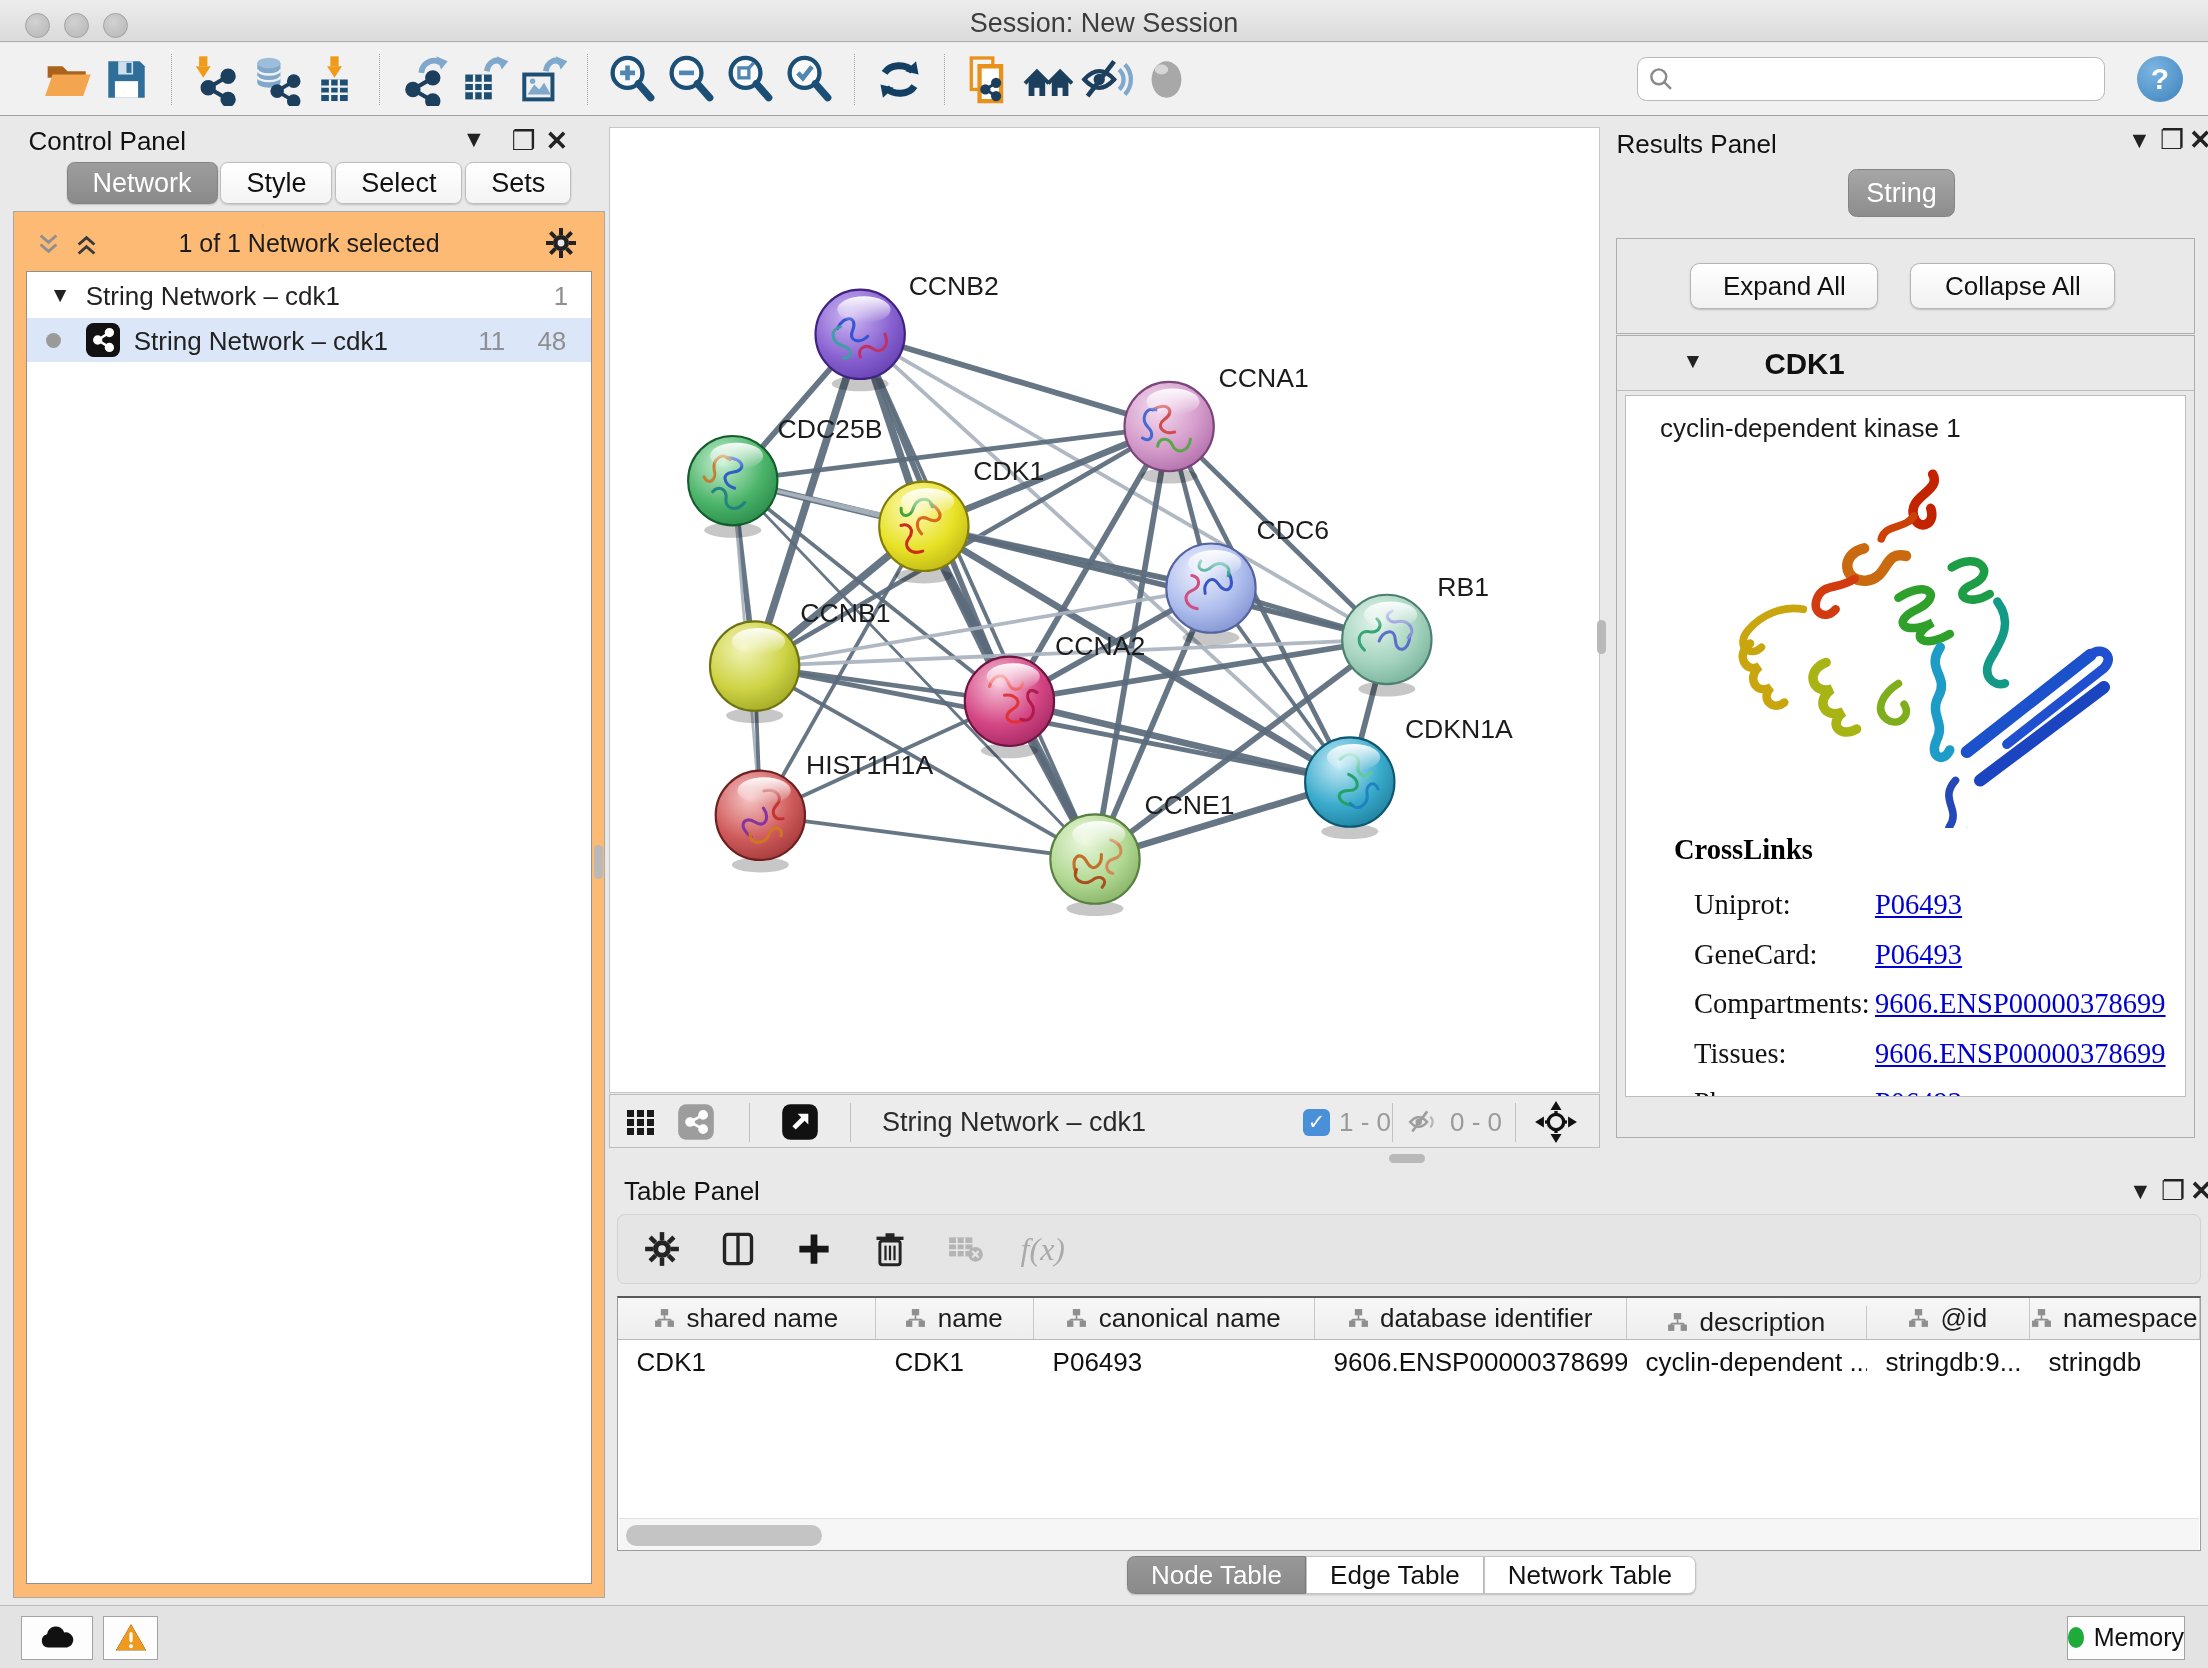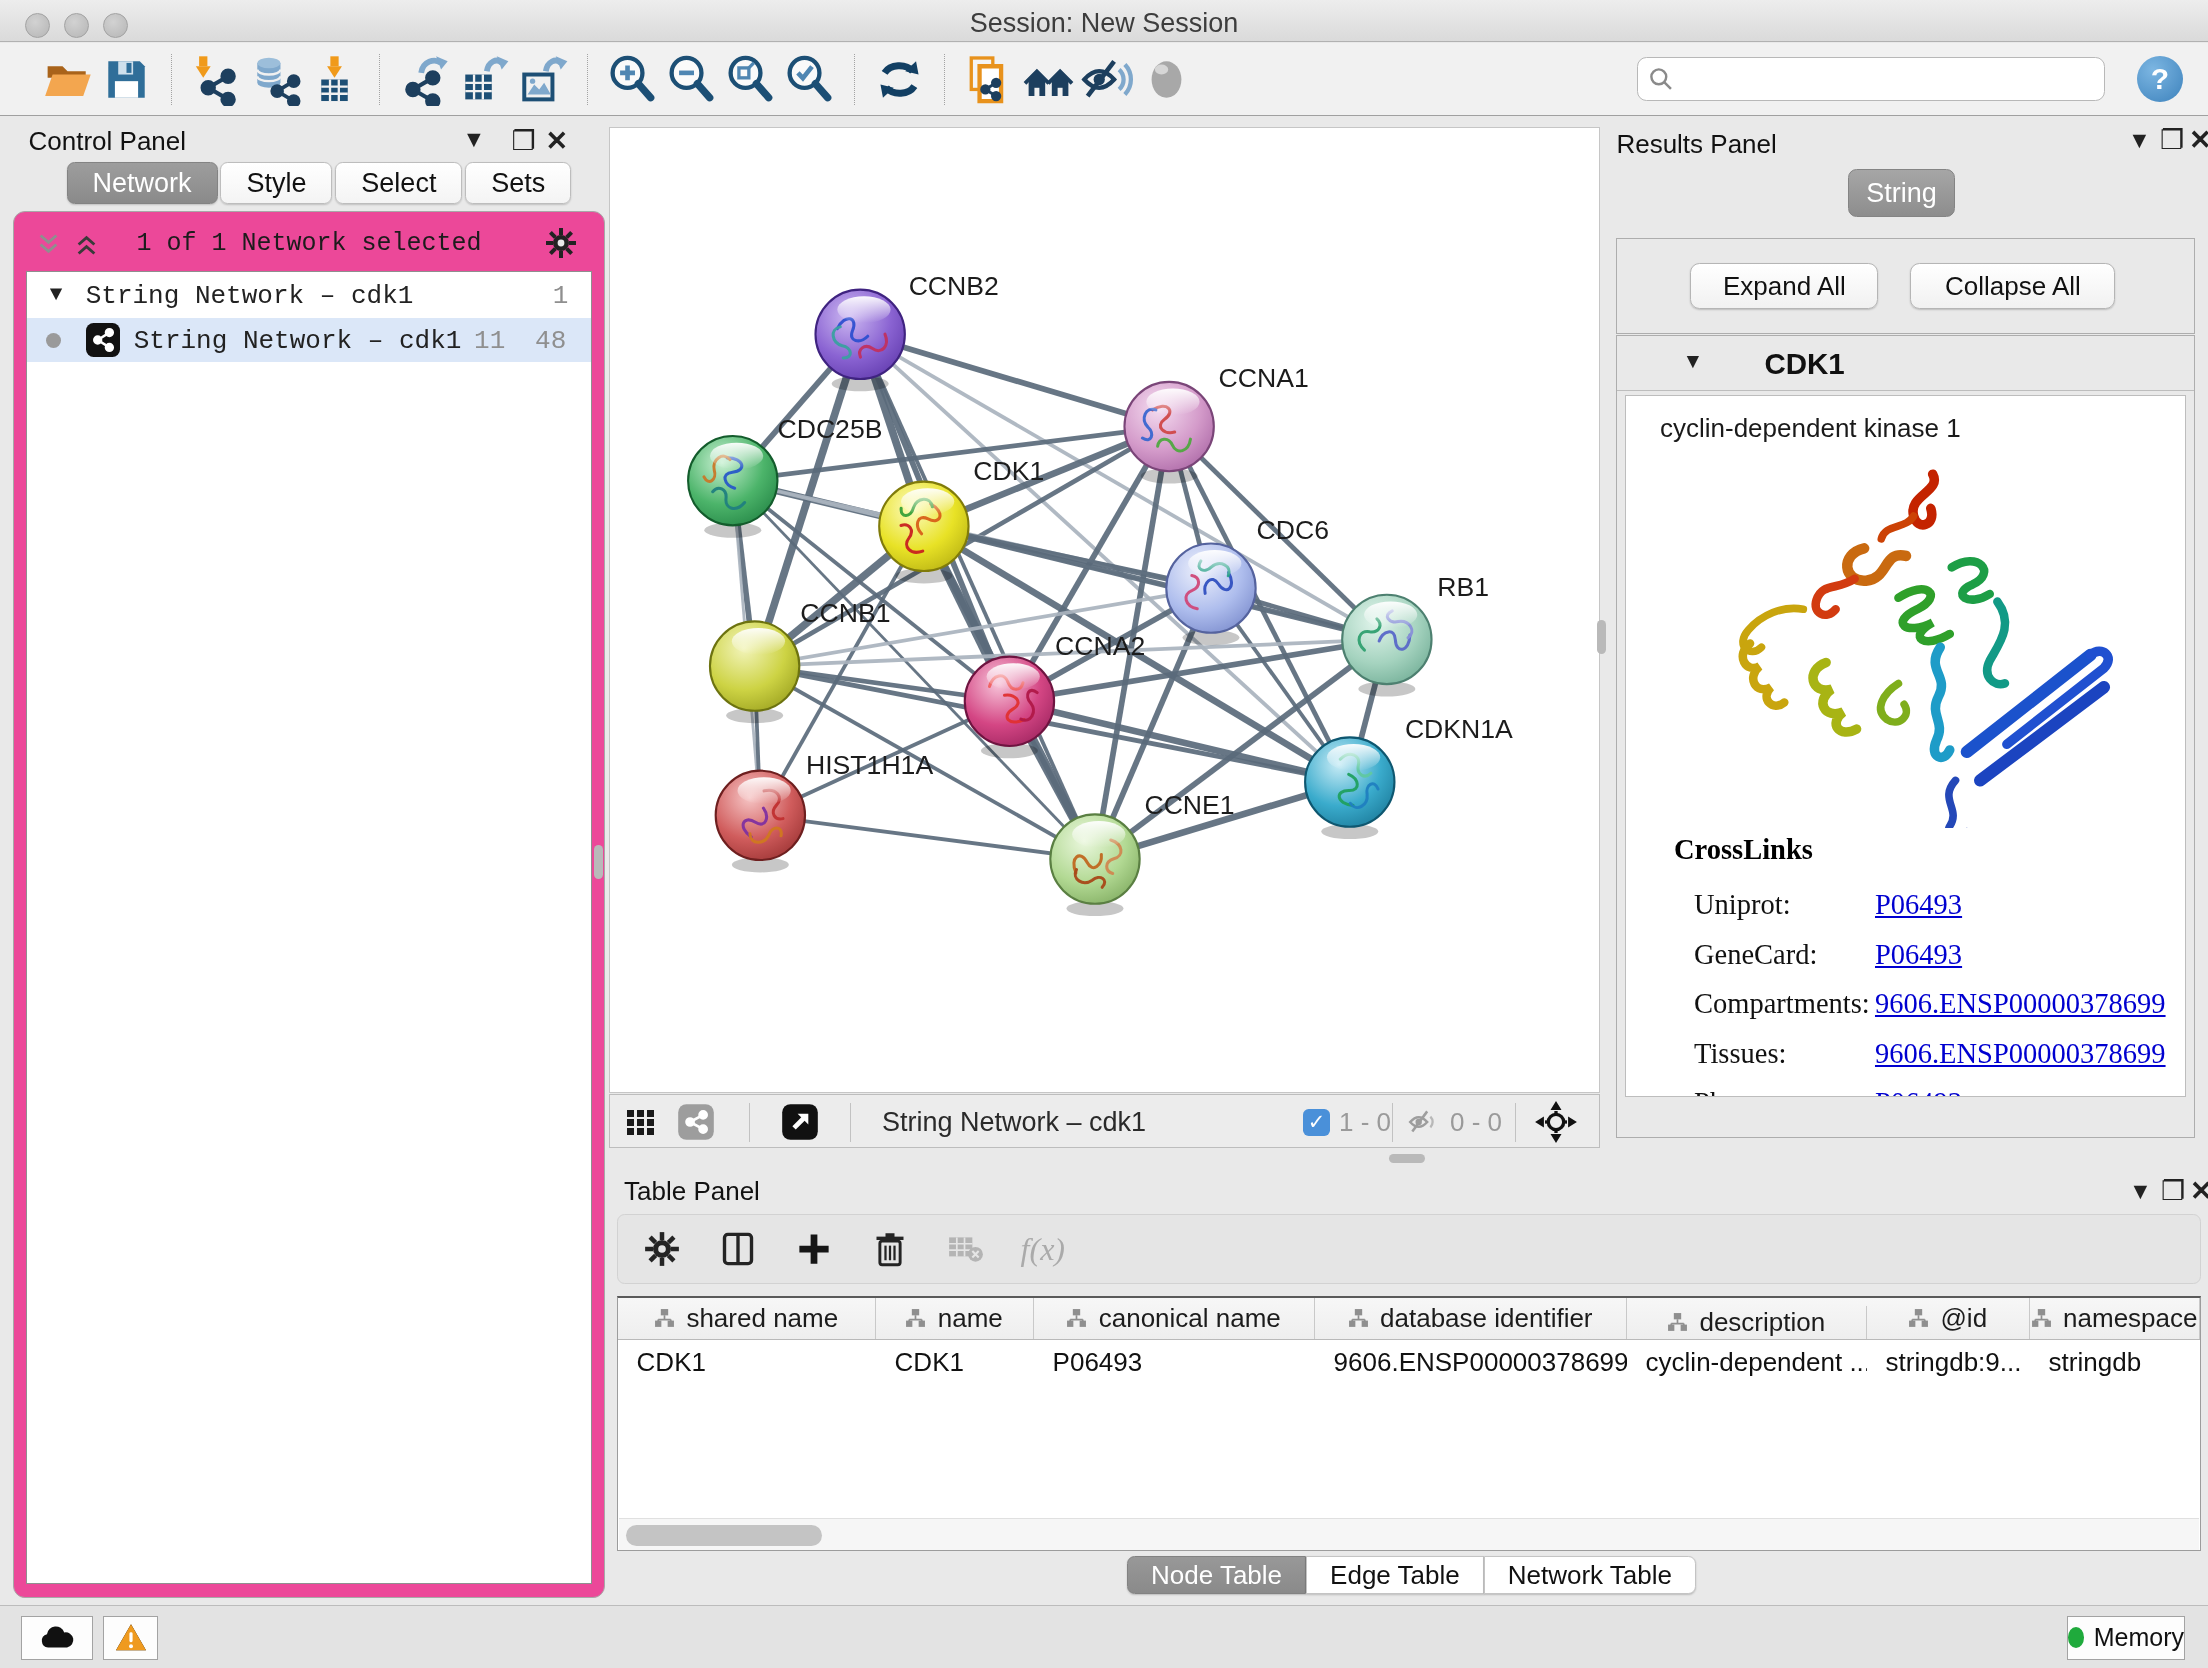--- a/index.html
+++ b/index.html
@@ -31,21 +31,21 @@
   
   #control-panel{position:absolute;left:9.5px;top:120px;width:599px;height:1484px;}
   #cp-title{position:absolute;left:19px;top:5.7px;}
   .cp-icons{position:absolute;top:7.6px;}
   #cp-tabs{position:absolute;left:57px;top:42px;display:flex;gap:2.9px;}
   .cp-tab{height:42px;padding:6px 25px;display:flex;align-items:center;justify-content:center;
     background:linear-gradient(#ffffff,#f4f4f4);border:1px solid #bdbdbd;border-radius:7.6px;
     font-size:27px;color:#111;box-shadow:0 1px 1.9px rgba(0,0,0,.18);}
   .cp-tab.active{background:linear-gradient(#9d9d9d,#8a8a8a);color:#fff;border-color:#838383;}
   #cp-box{position:absolute;left:3.8px;right:3.8px;top:91px;bottom:5.7px;border:1.9px solid #a8a8a8;
-    border-radius:12px;background:#ec4899;font-family:Liberation Mono, monospace;}
+    border-radius:0;background:#fdba74;}
   #cp-subhead{position:absolute;left:0;right:0;top:7.6px;height:46px;}
   #cp-status{position:absolute;left:0;right:0;top:9.5px;text-align:center;font-size:25px;color:#1c1c1c;}
   #cp-tree{position:absolute;left:11.4px;right:11.4px;top:59px;bottom:13.3px;background:#fff;
     border:1.9px solid #8f8f8f;}
   .tree-row{position:absolute;left:0;right:0;height:44px;font-size:26px;}
   .tree-label{position:absolute;top:7.6px;white-space:nowrap;}
   .tree-num{position:absolute;top:7.6px;color:#8f8f8f;}
   #tree-row-child{background:#dbe7f8;}
   .share-chip{position:absolute;width:34px;height:34px;background:#111;border-radius:7.6px;top:4.8px;}
   

